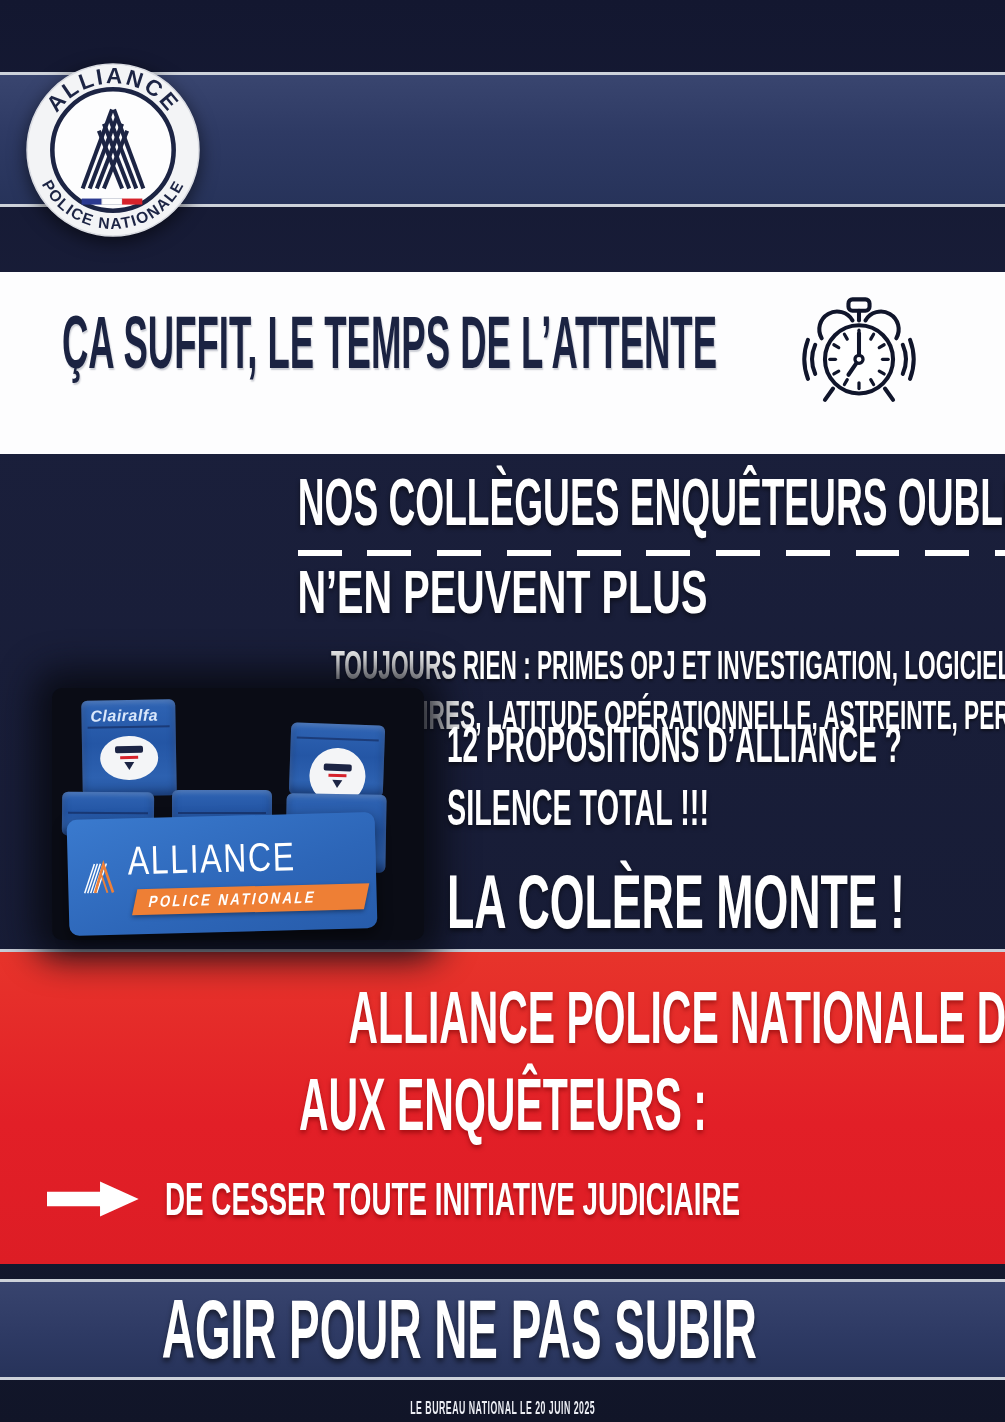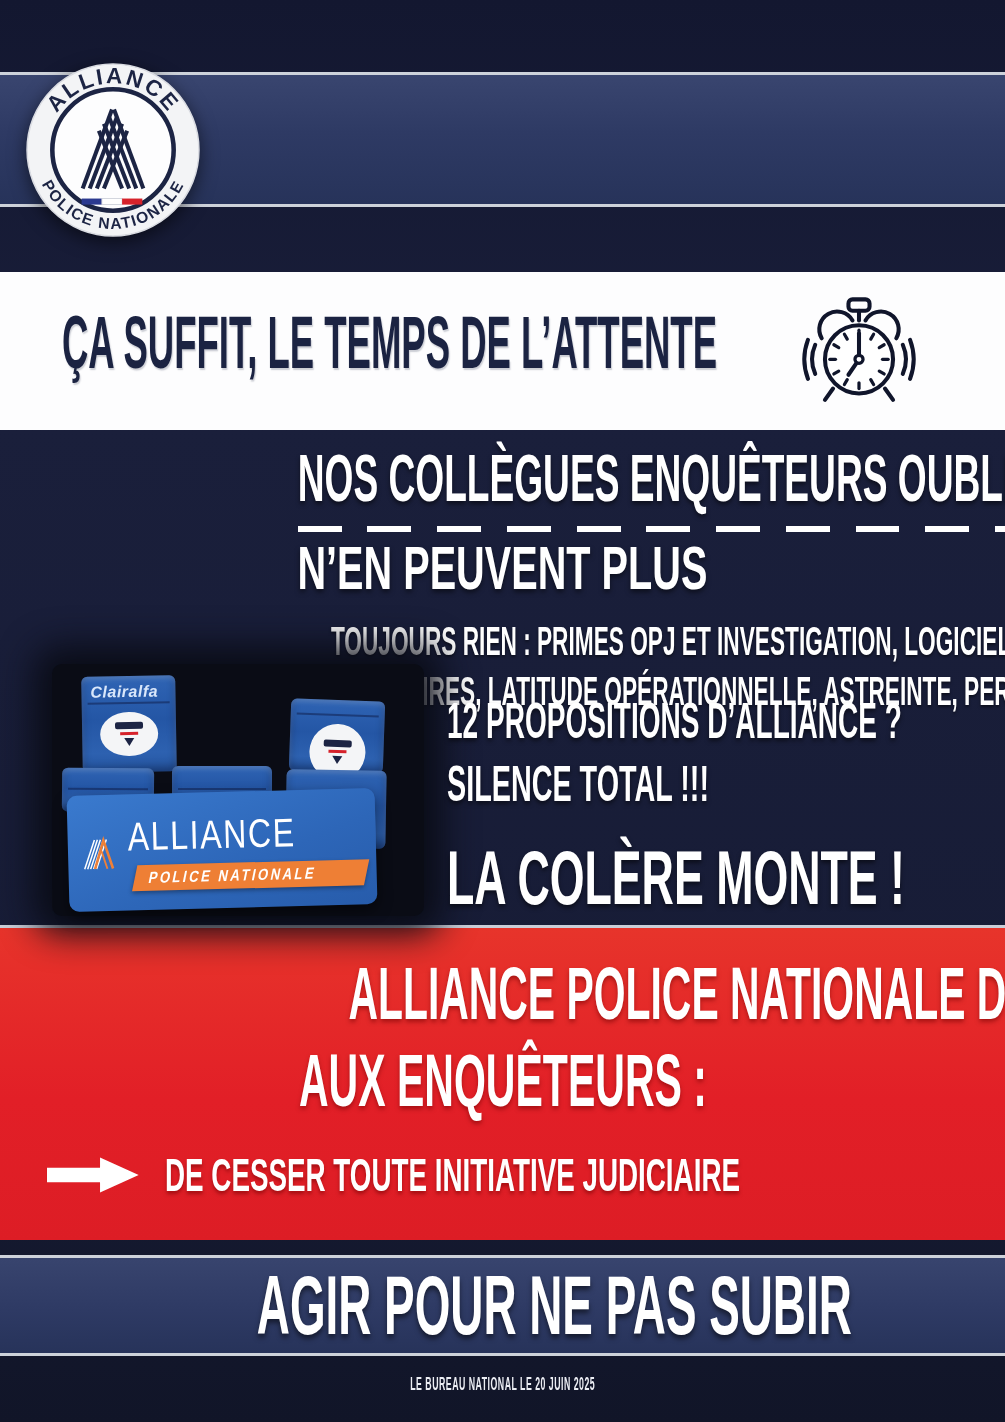--- a/index.html
+++ b/index.html
@@ -22,21 +22,21 @@
     border-top:3px solid #cdd2da;border-bottom:3px solid #cdd2da;
   }
   .header-title-wrap{position:absolute;left:205px;right:8px;top:0;bottom:0;
     display:flex;align-items:center;justify-content:center;}
   .header-title{font-size:100px;color:#fff;text-shadow:0 4px 7px rgba(0,0,0,.45);}
   .logo{position:absolute;left:24px;top:-14px;width:178px;height:178px;z-index:5;
     filter:drop-shadow(0 5px 9px rgba(0,0,0,.55));}
   .gap-dark{height:65px;}
 
   
-  .alert-band{position:relative;height:158px;background:#fdfdfe;padding:24px 0 0 62px;color:#1b2342;}
+  .alert-band{position:relative;height:182px;background:#fdfdfe;padding:24px 0 0 62px;color:#1b2342;}
   .alert-band .fit-left{font-size:74px;text-shadow:2px 2px 2px rgba(27,35,66,.22);}
   .clock{position:absolute;right:86px;top:14px;width:120px;height:124px;}
 
   
   .forgotten{height:230px;padding-top:10px;color:#fff;}
   .forgotten .h1{font-size:66px;text-shadow:0 3px 6px rgba(0,0,0,.5);}
   .forgotten .h2{font-size:62px;text-shadow:0 3px 6px rgba(0,0,0,.5);}
   .dashu::after{content:"";display:block;height:6px;margin-top:9px;
     background:repeating-linear-gradient(90deg,#fff 0 78px,transparent 78px 124px);}
   .forgotten .sub{font-size:40px;line-height:1.24;text-shadow:0 2px 4px rgba(0,0,0,.5);}
@@ -81,21 +81,21 @@
   .bullet{display:flex;align-items:center;margin-left:158px;margin-bottom:14px;justify-content:center;}
   .arrow{width:92px;height:38px;background:#fff;margin-right:26px;flex:0 0 auto;
     clip-path:polygon(0 31%,58% 31%,58% 4%,100% 50%,58% 96%,58% 69%,0 69%);
     filter:drop-shadow(0 3px 3px rgba(110,0,0,.45));}
   .bullet .fit-left{font-size:46px;text-shadow:0 3px 5px rgba(110,0,0,.5);}
 
   
   .gap2{height:15px;}
   .slogan-band{height:101px;border-top:3px solid #cdd2da;border-bottom:3px solid #cdd2da;
     background:linear-gradient(180deg,#38446e 0%,#2e3a64 55%,#27335a 100%);
-    display:flex;align-items:center;justify-content:flex-start;color:#fff;padding-left:9px;}
+    display:flex;align-items:center;justify-content:flex-end;color:#fff;padding-left:9px;}
   .slogan-band .fit{font-size:84px;text-shadow:0 4px 7px rgba(0,0,0,.5);}
   .footer{height:66px;text-align:center;padding-top:18px;color:#eceef4;}
   .footer .fit{font-size:18px;letter-spacing:1px;}
 
   svg .stroke{stroke:#10152b;fill:none;stroke-width:5;stroke-linecap:round;stroke-linejoin:round;}
 </style>
 </head>
 <body>
 
 <div class="poster">

